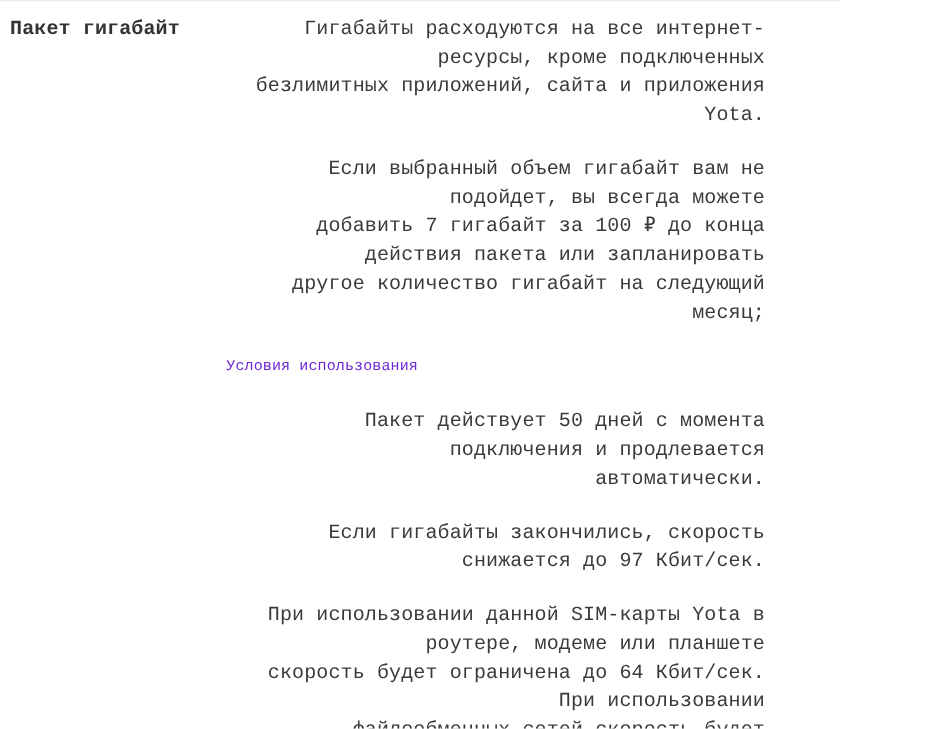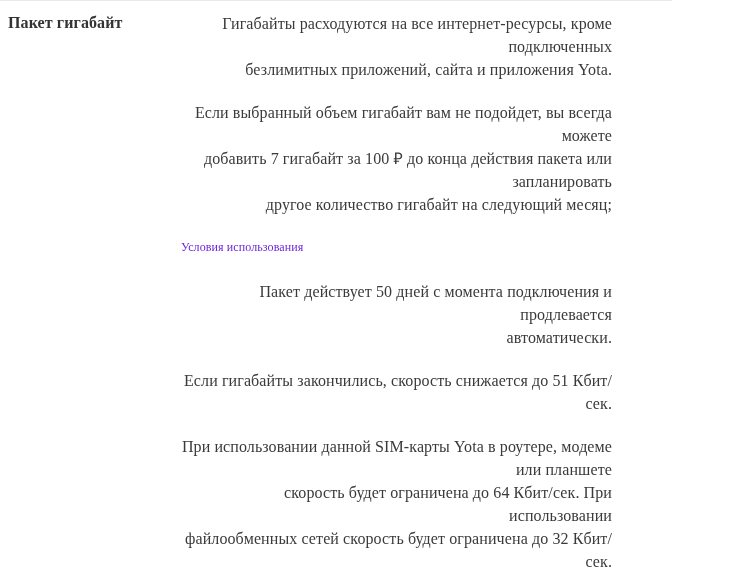--- a/index.html
+++ b/index.html
@@ -5,21 +5,21 @@
   html, body {
     margin: 0;
     padding: 0;
     background: #ffffff;
   }
   .page {
     width: 672px;
     height: 583px;
     background: #ffffff;
     overflow: hidden;
-    font-family: Liberation Serif, serif;
+    font-family: Liberation Mono, monospace;
     box-sizing: border-box;
   }
   .faq-row {
     display: flex;
     align-items: flex-start;
     border-top: 1px solid #e9e9e9;
     box-sizing: border-box;
     width: 100%;
     height: 100%;
   }
@@ -75,21 +75,21 @@
 
       <p class="para">Если выбранный объем гигабайт вам не подойдет, вы всегда можете
 добавить 7 гигабайт за 100 ₽ до конца действия пакета или запланировать
 другое количество гигабайт на следующий месяц;</p>
 
       <p class="subheading">Условия использования</p>
 
       <p class="para">Пакет действует 50 дней с момента подключения и продлевается
 автоматически.</p>
 
-      <p class="para">Если гигабайты закончились, скорость снижается до 51 Кбит/сек.</p>
+      <p class="para">Если гигабайты закончились, скорость снижается до 97 Кбит/сек.</p>
 
 
       <p class="para">При использовании данной SIM-карты Yota в роутере, модеме или планшете
 скорость будет ограничена до 64 Кбит/сек. При использовании
 файлообменных сетей скорость будет ограничена до 32 Кбит/сек.</p>
 
     </div>
 
   </div>
 </div>

